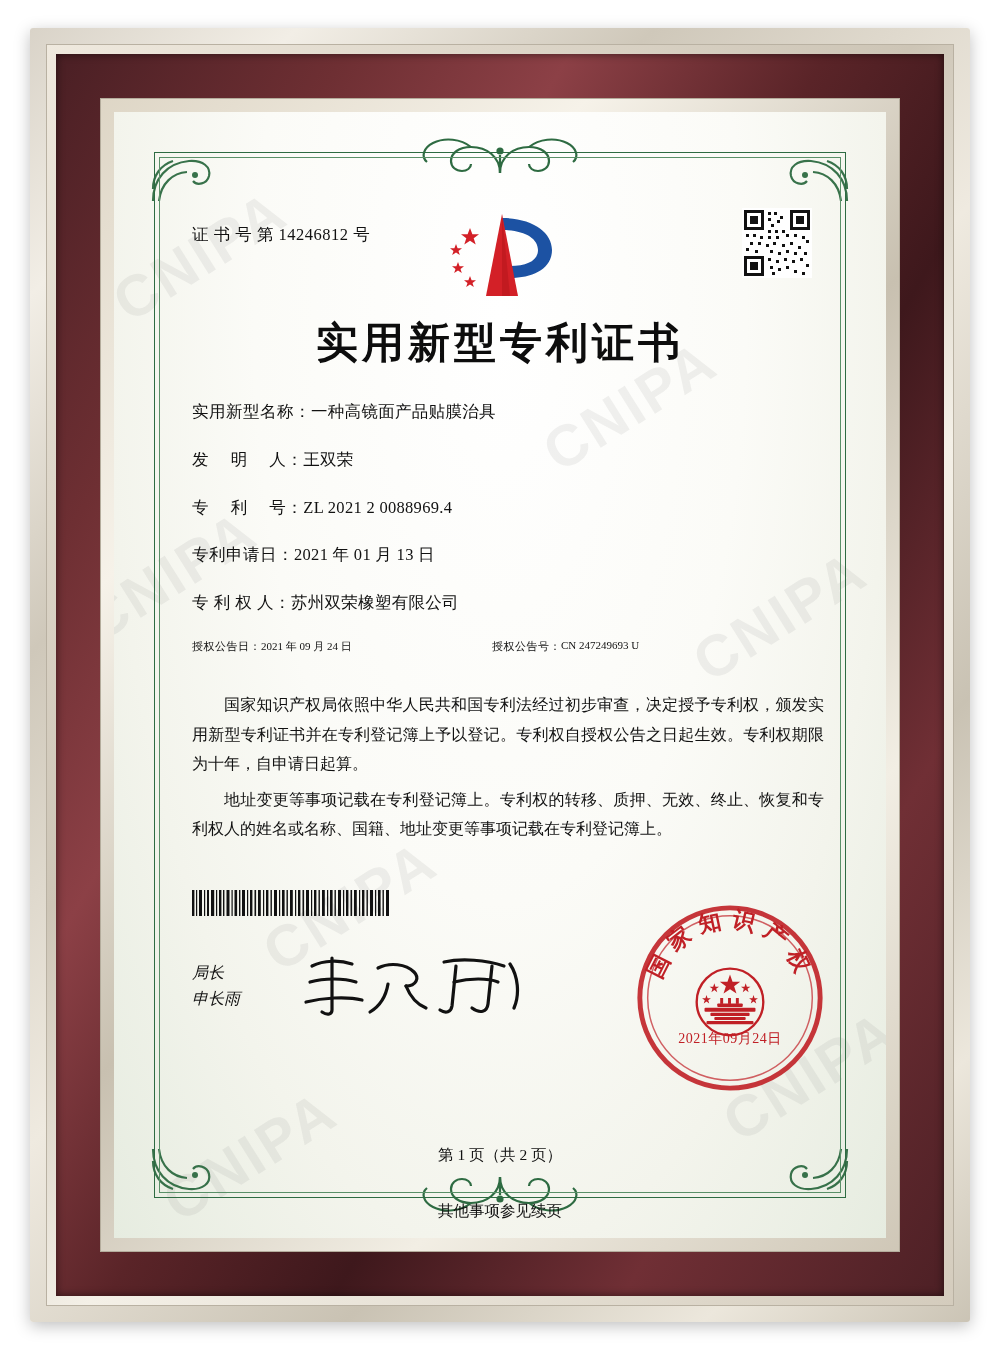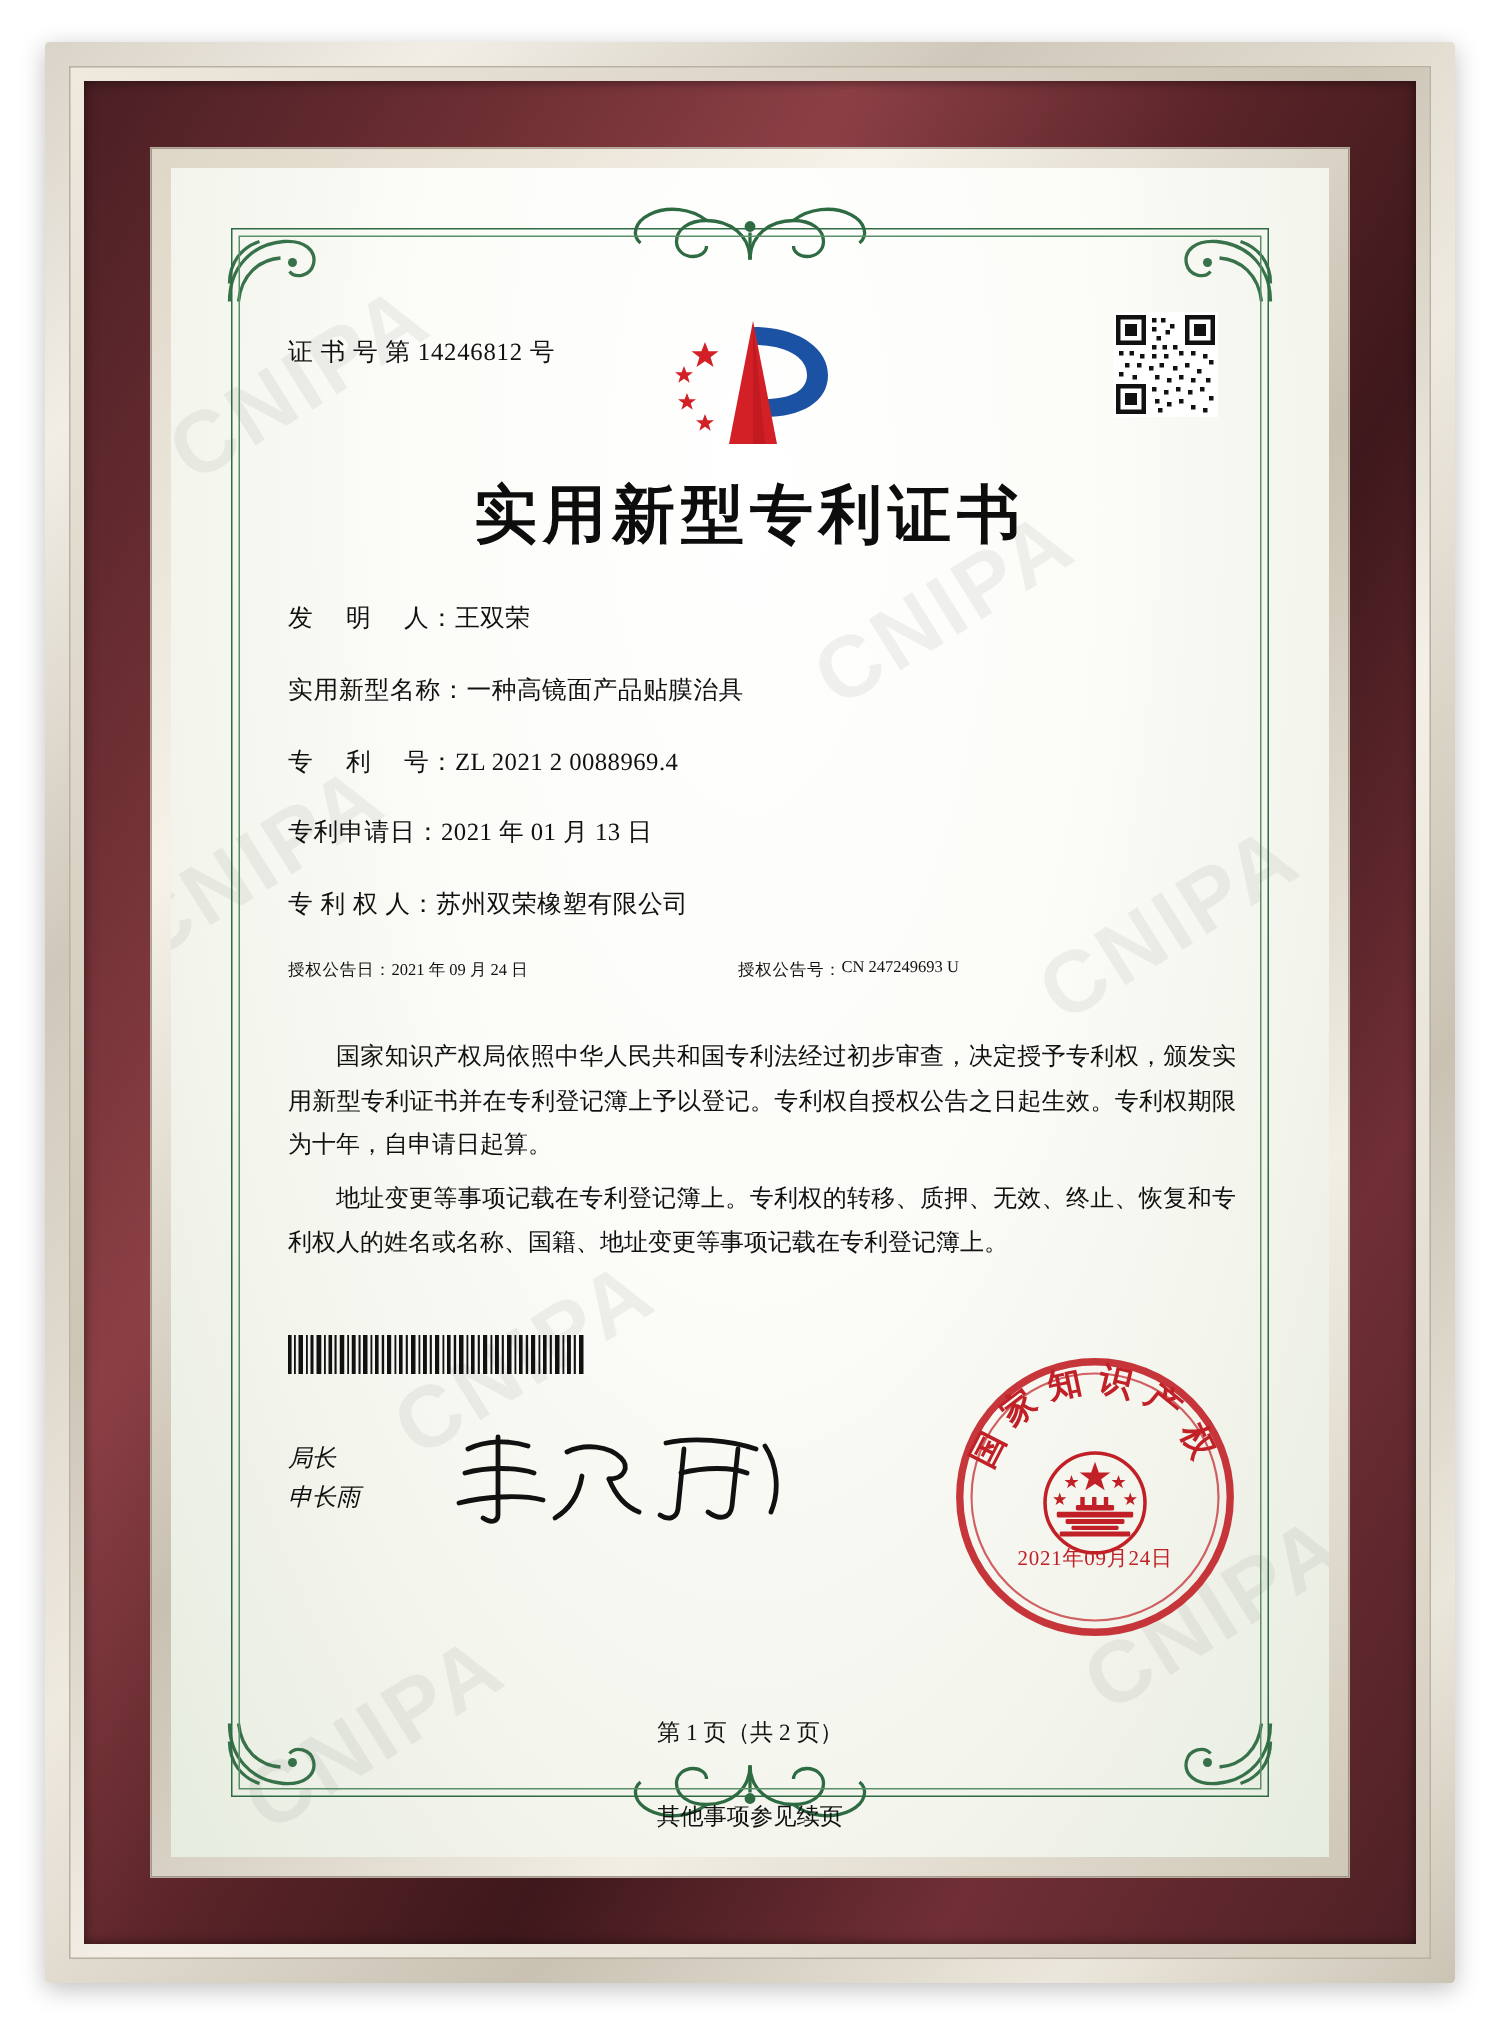--- a/index.html
+++ b/index.html
@@ -403,26 +403,26 @@
           <polygon points="16,36 17.6,40.2 22,40.2 18.5,42.9 19.8,47.1 16,44.5 12.2,47.1 13.5,42.9 10,40.2 14.4,40.2"></polygon>
           <polygon points="18,54 19.6,58.2 24,58.2 20.5,60.9 21.8,65.1 18,62.5 14.2,65.1 15.5,60.9 12,58.2 16.4,58.2"></polygon>
           <polygon points="30,68 31.6,72.2 36,72.2 32.5,74.9 33.8,79.1 30,76.5 26.2,79.1 27.5,74.9 24,72.2 28.4,72.2"></polygon>
         </g>
       </svg>
 
       <div class="main-title">实用新型专利证书</div>
 
       <div class="fields">
         <div class="frow">
+          <span class="flabel">实用新型名称：</span>
+          <span class="fvalue">一种高镜面产品贴膜治具</span>
+        </div>
+        <div class="frow">
           <span class="flabel">发　 明　 人：</span>
           <span class="fvalue">王双荣</span>
-        </div>
-        <div class="frow">
-          <span class="flabel">实用新型名称：</span>
-          <span class="fvalue">一种高镜面产品贴膜治具</span>
         </div>
         <div class="frow">
           <span class="flabel">专　 利　 号：</span>
           <span class="fvalue">ZL 2021 2 0088969.4</span>
         </div>
         <div class="frow">
           <span class="flabel">专利申请日：</span>
           <span class="fvalue">2021 年 01 月 13 日</span>
         </div>
         <div class="frow">

